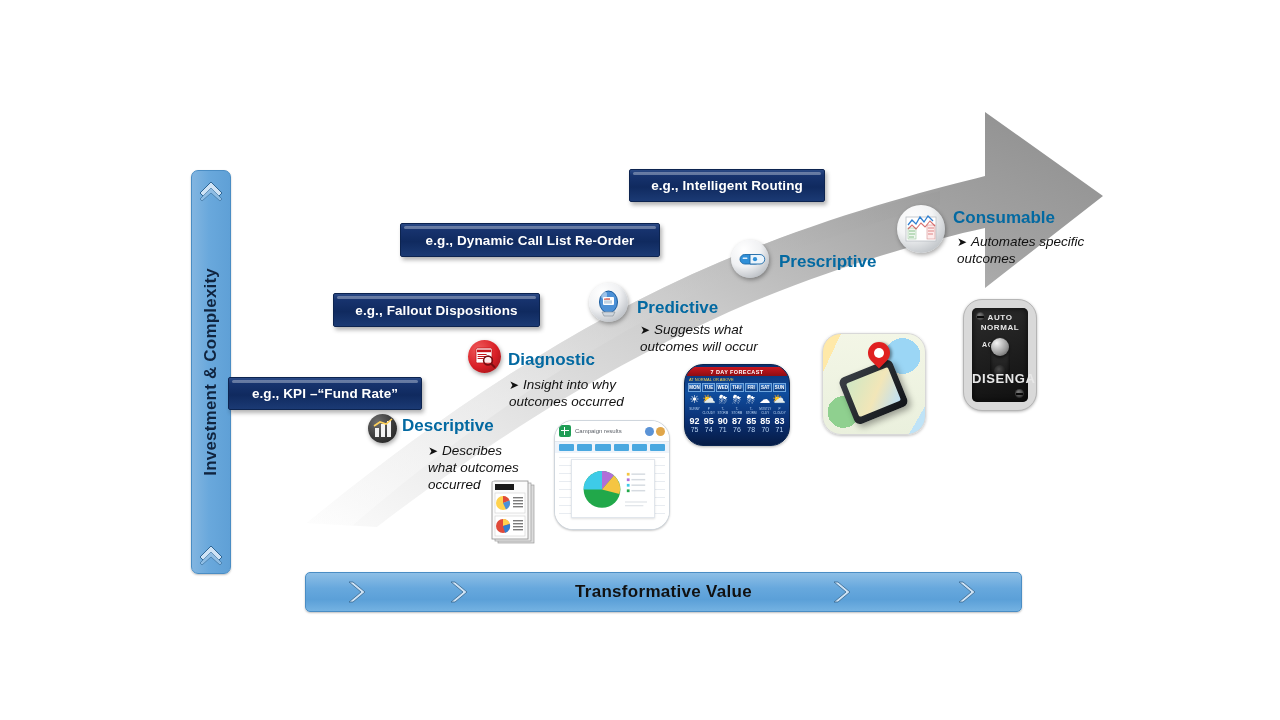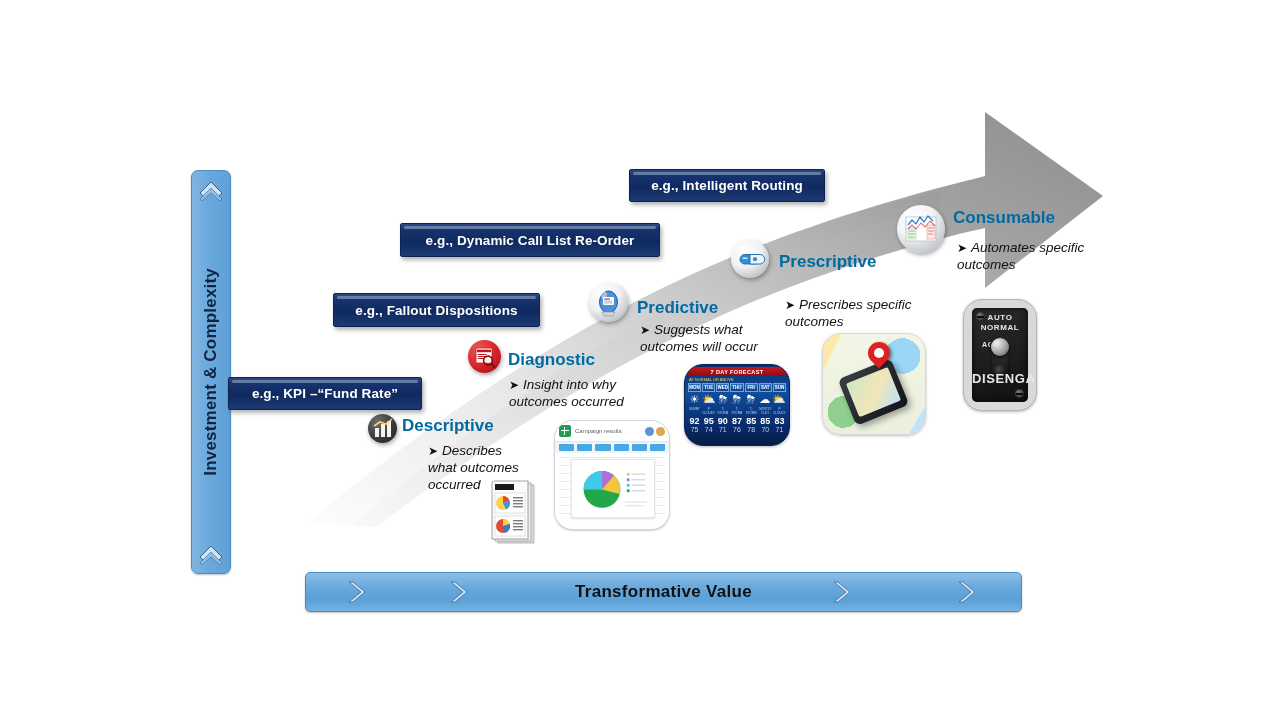--- a/index.html
+++ b/index.html
@@ -564,23 +564,20 @@
     <svg width="38" height="38" viewBox="0 0 38 38">
       <g transform="rotate(0 19 19)">
         <rect x="9" y="14.5" width="20" height="9.5" rx="4.75" fill="#2f8fd8" stroke="#1c6aa8" stroke-width=".9"></rect>
         <path d="M19 14.5 L29 14.5 A4.75 4.75 0 0 1 29 24 L19 24 Z" fill="#eaf4fc" stroke="#1c6aa8" stroke-width=".9"></path>
         <circle cx="24" cy="19.2" r="2.1" fill="#2f8fd8"></circle>
         <rect x="11.5" y="17.4" width="5" height="1.6" rx=".8" fill="#ffffff" opacity=".85"></rect>
       </g>
     </svg>
   </div>
   <div class="stage-title" style="left:779px; top:252px;">Prescriptive</div>
-  <div class="stage-desc" style="left:785px; top:297px; width:132px;">
-    <span class="bullet-arrow">➤</span><span>Prescribes specific outcomes</span>
-  </div>
 
   <div class="ricon" style="left:897px; top:205px; width:48px; height:48px;
        background: radial-gradient(circle at 34% 26%, #fdfdfd 0%, #f3f4f5 40%, #c3c7cb 78%, #90959b 100%);">
     <svg width="48" height="48" viewBox="0 0 48 48">
       <rect x="9" y="12" width="30" height="24" fill="#ffffff" stroke="#b9bec4" stroke-width=".8"></rect>
       <rect x="11" y="23" width="8" height="11" fill="#eef6ef" stroke="#9dc89f" stroke-width=".6"></rect>
       <g stroke="#5fae62" stroke-width=".7">
           <line x1="12" y1="26" x2="18" y2="26"></line>
           <line x1="12" y1="29" x2="18" y2="29"></line>
           <line x1="12" y1="32" x2="17" y2="32"></line>
@@ -589,21 +586,21 @@
       <g stroke="#d05a5a" stroke-width=".7">
           <line x1="31" y1="23" x2="37" y2="23"></line>
           <line x1="31" y1="26" x2="37" y2="26"></line>
           <line x1="31" y1="29" x2="36" y2="29"></line>
         </g>
       <polyline points="11,20 15,15 19,19 23,12 27,17 31,11 36,16" fill="none" stroke="#2f7fd0" stroke-width="1.3"></polyline>
       <polyline points="11,24 15,20 19,24 24,18 28,22 33,16 38,21" fill="none" stroke="#d05a5a" stroke-width="1.1" opacity=".85"></polyline>
     </svg>
   </div>
   <div class="stage-title" style="left:953px; top:208px;">Consumable</div>
-  <div class="stage-desc" style="left:957px; top:234px; width:140px;margin-top:6px;">
+  <div class="stage-desc" style="left:957px; top:234px; width:140px;">
     <span class="bullet-arrow">➤</span><span>Automates specific outcomes</span>
   </div>
 
   <div class="photo ap" style="left:963px; top:299px; width:74px; height:112px;">
     <div class="ap-plate">
       <span class="ap-screw" style="left:4px; top:4px;"></span>
       <span class="ap-screw" style="right:4px; bottom:4px;"></span>
       <div class="ap-text" style="top:6px;">AUTO</div>
       <div class="ap-text" style="top:16px;">NORMAL</div>
       <div class="ap-text" style="top:33px; left:10px; width:auto; font-size:7px;">AGE</div>

